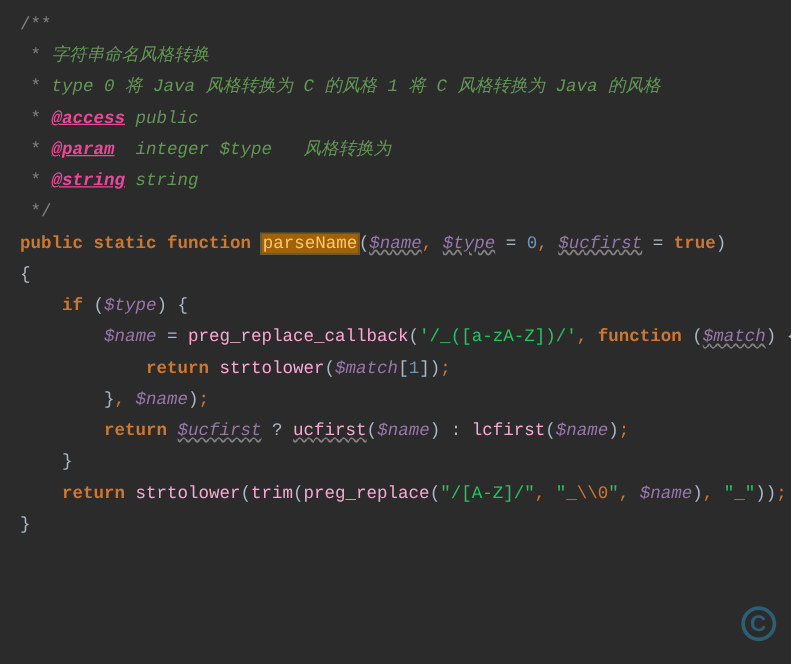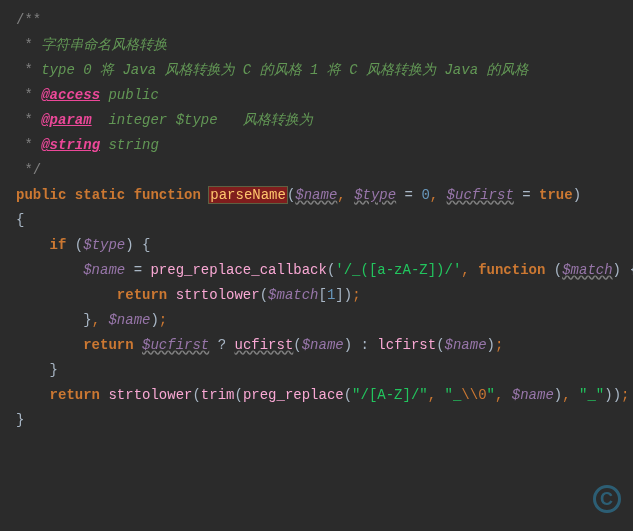--- a/index.html
+++ b/index.html
@@ -20,21 +20,21 @@
     .comment-green { color: #629755; font-style: italic; }
     .tag { color: #ec4899; font-style: italic; text-decoration: underline; font-weight: bold; }
     .kw-orange { color: #cc7832; font-weight: bold; }
     .fn-yellow { color: #ffc66d; }
     .var-purple { color: #9876aa; font-style: italic; }
     .str-green { color: #22c55e; }
     .num-blue { color: #6897bb; }
     .orange { color: #cc7832; }
     .escape { color: #cc7832; }
     .wavy { text-decoration-line: underline; text-decoration-style: wavy; text-decoration-color: #808080; }
-    .box-fn { background: #7f1d1d; outline: 1px solid #5e6042; padding: 0 1px; margin-top: 24px; }
+    .box-fn { background: #a16207; outline: 1px solid #5e6042; padding: 0 1px; margin-top: 24px; }
     .default-text { color: #a9b7c6; }
     .call-fn { color: #f9a8d4; }
     .watermark {
       position: absolute;
       right: 12px;
       bottom: 18px;
       font-family: Arial, sans-serif;
       font-size: 26px;
       font-weight: bold;
       color: rgba(46, 157, 206, 0.45);

